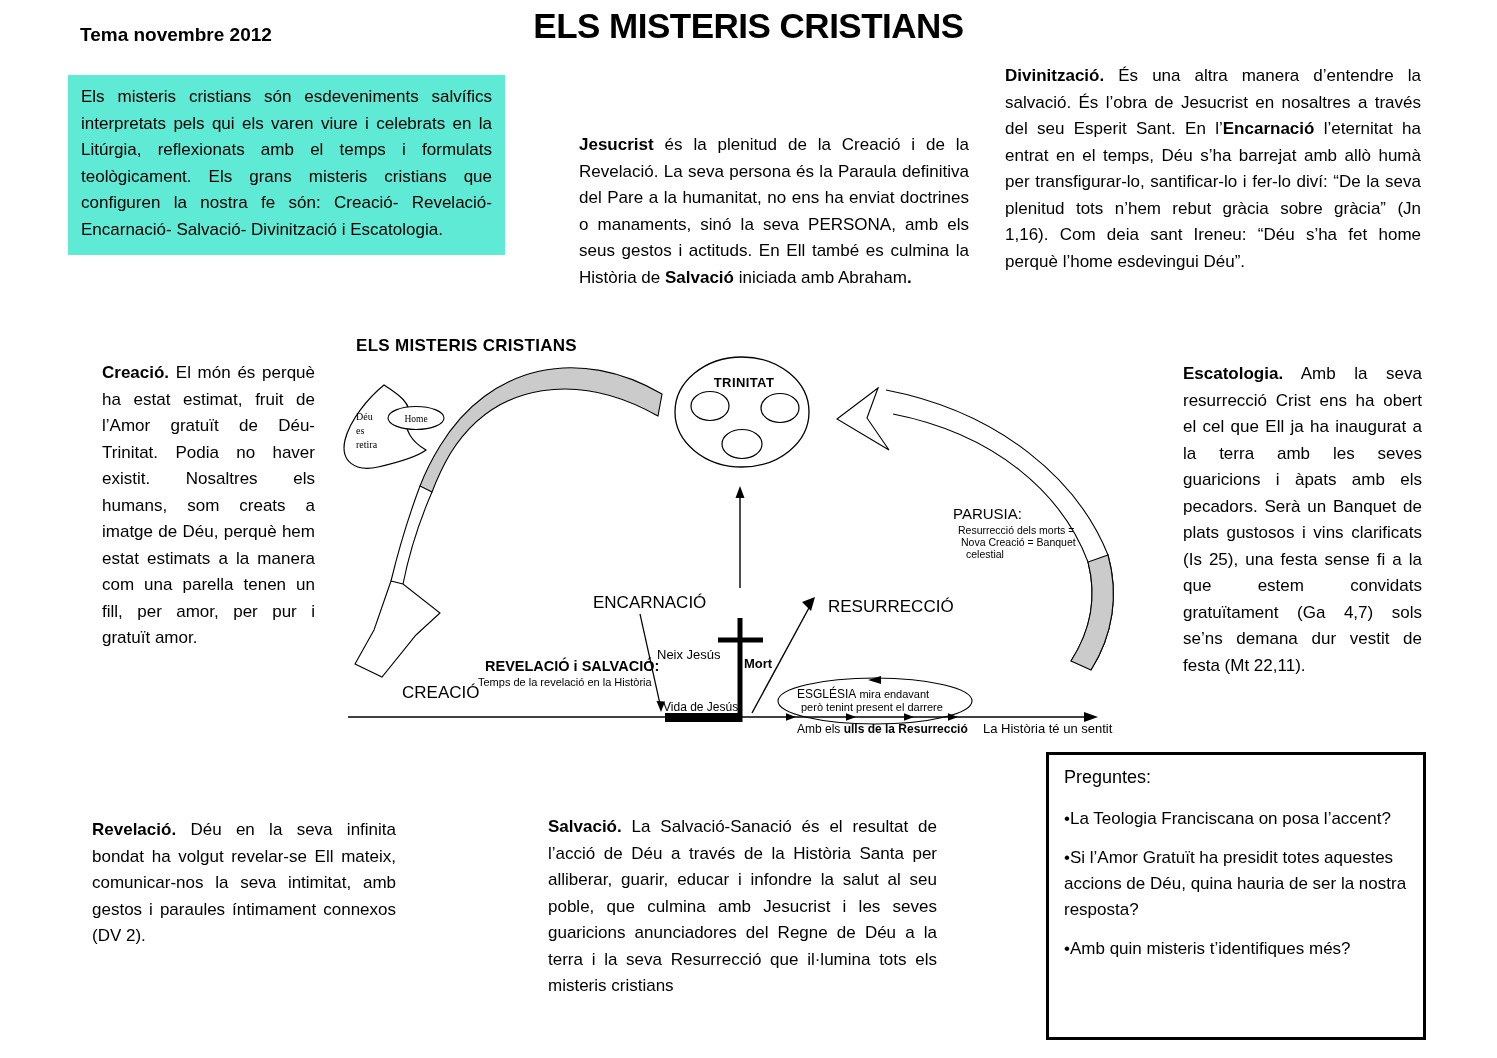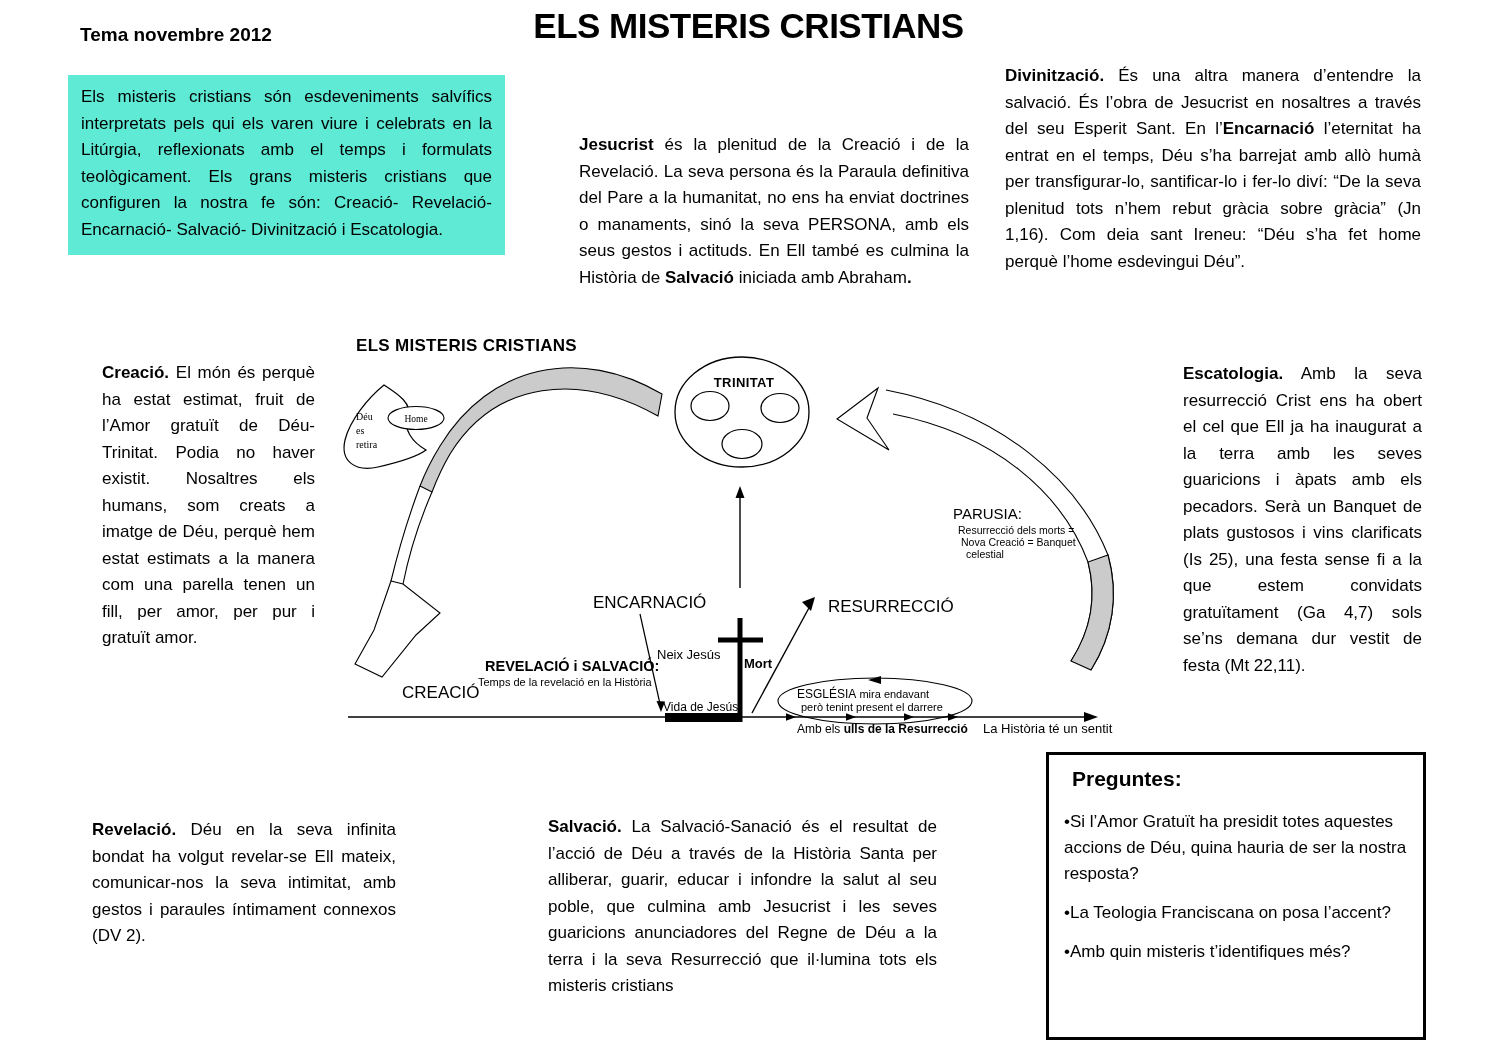--- a/index.html
+++ b/index.html
@@ -15,21 +15,21 @@
   .par { font-size:17px; line-height:26.5px; text-align:justify; }
   .par b { font-weight:bold; }
   .intro { left:68px; top:75px; width:437px; background:#5eead4; padding:9px 13px 12px 13px; box-sizing:border-box; }
   .col-jesucrist { left:579px; top:90px; width:390px;margin-top:42px; }
   .col-divinitzacio { left:1005px; top:63px; width:416px; }
   .col-creacio { left:78px; top:360px; width:213px;margin-left:24px; }
   .col-escatologia { left:1183px; top:361px; width:239px; }
   .col-revelacio { left:92px; top:817px; width:304px; }
   .col-salvacio { left:548px; top:814px; width:389px; }
   .preguntes { left:1046px; top:752px; width:380px; height:288px; border:3px solid #000; box-sizing:border-box; padding:12px 15px; }
-  .preguntes .ptitle { font-size:21px; font-weight:bold; margin:0 0 18px 8px; }
+  .preguntes .ptitle { font-size:18px; font-weight:normal; margin:0 0 18px 0; }
   .preguntes .item { font-size:17px; line-height:26px; margin:0 0 13px 0; text-align:left; }
   .diagram { left:340px; top:330px; width:800px; height:420px; }
   svg { font-family:"Liberation Sans", sans-serif; }
   svg text { fill:#000; }
   .d-heading { font-size:17px; font-weight:bold; letter-spacing:0.3px; }
   .d-big { font-size:17px; }
   .d-bold14 { font-size:14.5px; font-weight:bold; }
   .d-sub { font-size:11px; }
   .d-small { font-size:12px; }
   .d-small13 { font-size:13px; }
@@ -69,22 +69,22 @@
 <div class="abs par col-revelacio">
   <b>Revelació.</b><span> Déu en la seva infinita bondat ha volgut revelar-se Ell mateix, comunicar-nos la seva intimitat, amb gestos i paraules íntimament connexos (DV 2).</span>
 </div>
 
 <div class="abs par col-salvacio">
   <b>Salvació.</b><span> La Salvació-Sanació és el resultat de l’acció de Déu a través de la Història Santa per alliberar, guarir, educar i infondre la salut al seu poble, que culmina amb Jesucrist i les seves guaricions anunciadores del Regne de Déu a la terra i la seva Resurrecció que il·lumina tots els misteris cristians</span>
 </div>
 
 <div class="abs preguntes">
   <p class="ptitle">Preguntes:</p>
+  <p class="item"><span>•</span><span>La Teologia Franciscana on posa l’accent?</span></p>
   <p class="item"><span>•</span><span>Si l’Amor Gratuït ha presidit totes aquestes accions de Déu, quina hauria de ser la nostra resposta?</span></p>
-  <p class="item"><span>•</span><span>La Teologia Franciscana on posa l’accent?</span></p>
   <p class="item"><span>•</span><span>Amb quin misteris t’identifiques més?</span></p>
 </div>
 
 <svg class="abs diagram" viewBox="0 0 800 420">
 
   <text x="16" y="21" class="d-heading">ELS MISTERIS CRISTIANS</text>
 
   <path d="M44,55 C28,68 10,90 5,110 C0,132 16,142 38,137 C60,132 78,126 86,120 C72,112 63,99 68,87 C73,74 58,64 44,55 Z" fill="#ffffff" stroke="#000" stroke-width="1.2"></path>
   <text x="16" y="90" class="d-serif">Déu</text>
   <text x="16" y="104" class="d-serif">es</text>

